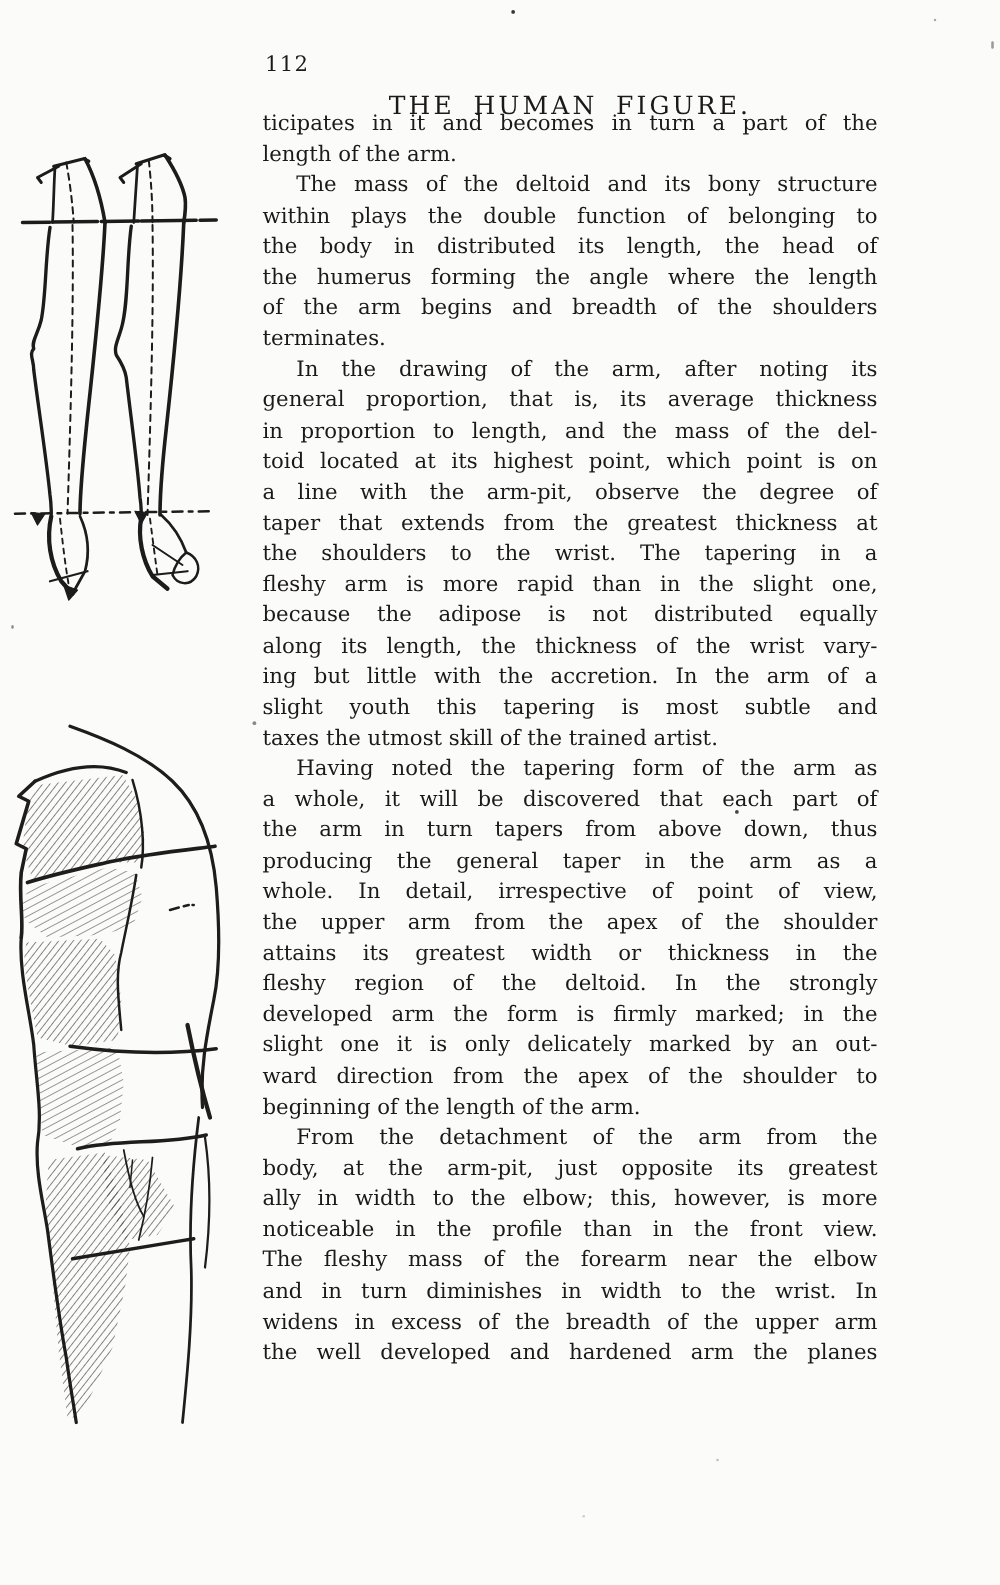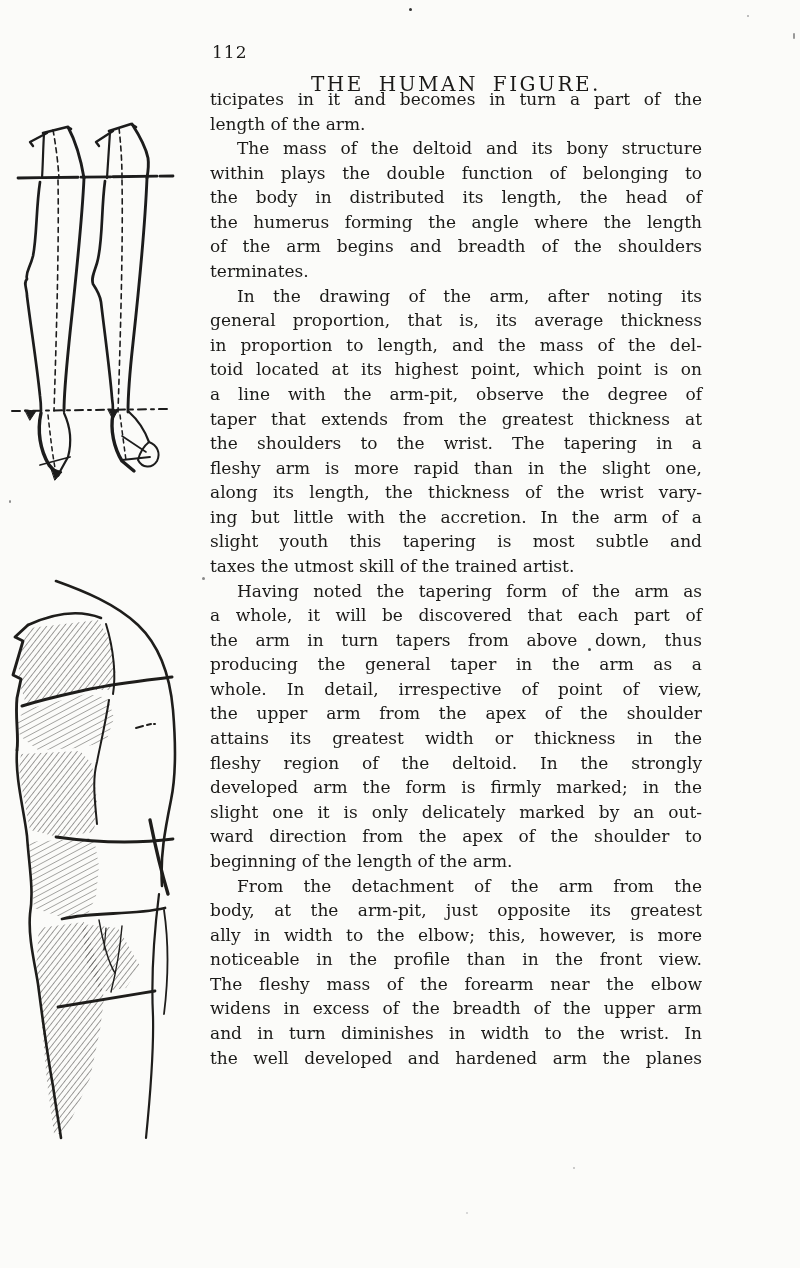--- a/index.html
+++ b/index.html
@@ -53,20 +53,21 @@
       <div class="line j">of the arm begins and breadth of the shoulders</div>
       <div class="line">terminates.</div>
       <div class="line j ind">In the drawing of the arm, after noting its</div>
       <div class="line j">general proportion, that is, its average thickness</div>
       <div class="line j">in proportion to length, and the mass of the del-</div>
       <div class="line j">toid located at its highest point, which point is on</div>
       <div class="line j">a line with the arm-pit, observe the degree of</div>
       <div class="line j">taper that extends from the greatest thickness at</div>
       <div class="line j">the shoulders to the wrist. The tapering in a</div>
       <div class="line j">fleshy arm is more rapid than in the slight one,</div>
+      <div class="line j">because the adipose is not distributed equally</div>
       <div class="line j">along its length, the thickness of the wrist vary-</div>
       <div class="line j">ing but little with the accretion. In the arm of a</div>
       <div class="line j">slight youth this tapering is most subtle and</div>
       <div class="line">taxes the utmost skill of the trained artist.</div>
       <div class="line j ind">Having noted the tapering form of the arm as</div>
       <div class="line j">a whole, it will be discovered that each part of</div>
       <div class="line j">the arm in turn tapers from above down, thus</div>
       <div class="line j">producing the general taper in the arm as a</div>
       <div class="line j">whole. In detail, irrespective of point of view,</div>
       <div class="line j">the upper arm from the apex of the shoulder</div>
@@ -74,22 +75,22 @@
       <div class="line j">fleshy region of the deltoid. In the strongly</div>
       <div class="line j">developed arm the form is firmly marked; in the</div>
       <div class="line j">slight one it is only delicately marked by an out-</div>
       <div class="line j">ward direction from the apex of the shoulder to</div>
       <div class="line">beginning of the length of the arm.</div>
       <div class="line j ind">From the detachment of the arm from the</div>
       <div class="line j">body, at the arm-pit, just opposite its greatest</div>
       <div class="line j">ally in width to the elbow; this, however, is more</div>
       <div class="line j">noticeable in the profile than in the front view.</div>
       <div class="line j">The fleshy mass of the forearm near the elbow</div>
+      <div class="line j">and in turn diminishes in width to the wrist. In</div>
       <div class="line j">widens in excess of the breadth of the upper arm</div>
-      <div class="line j">and in turn diminishes in width to the wrist. In</div>
       <div class="line j">the well developed and hardened arm the planes</div>
     </div>
 
   <svg id="fig1" class="fig" width="170" height="385" viewBox="0 0 170 385">
     <g stroke="#1c1c1c" fill="none" stroke-linecap="round" stroke-linejoin="round">
 
       <path d="M8,70 L163,68" stroke-width="2.8" stroke-dasharray="22 2 36 3 30 2 44 3"></path>
       <path d="M2,303 L158,301" stroke-width="2" stroke-dasharray="8 5 3 5"></path>
 
       <path d="M33,25 L57,19 L61,21" stroke-width="2.6"></path>

